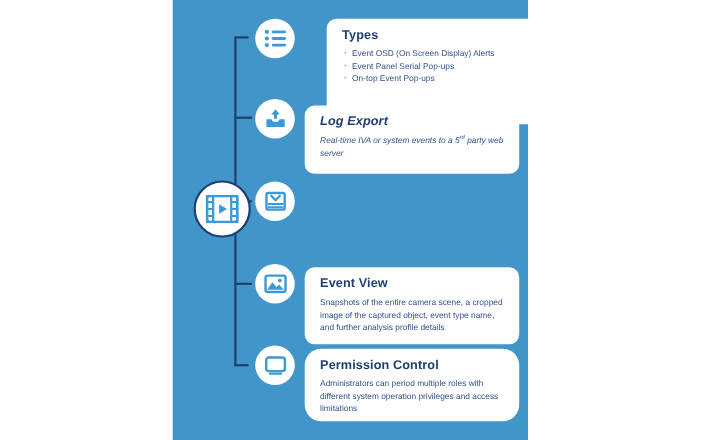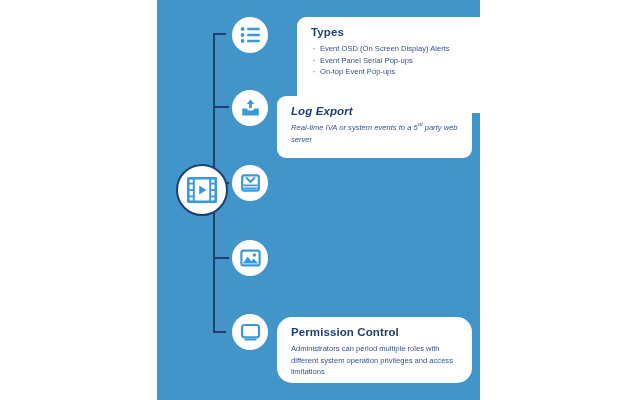--- a/index.html
+++ b/index.html
@@ -170,20 +170,24 @@
 
   <div class="icon-circle" style="left:232px;top:240px;">
     <span>
       <svg width="21" height="18" viewBox="0 0 21 18">
         <rect x="1.4" y="1.6" width="18.2" height="14.8" rx="2" fill="none" stroke="#3a9ad9" stroke-width="2.2"></rect>
         <circle cx="14.4" cy="6.0" r="1.7" fill="#3a9ad9"></circle>
         <path d="M2.8 14.4 L7.6 7.6 L11.4 12.2 L13.6 9.6 L18.2 14.4 Z" fill="#3a9ad9"></path>
       </svg>
     </span>
   </div>
+  <div class="card" style="left:277px;top:243px;width:195px;height:70px;">
+    <p class="card-title">Event View</p>
+    <p class="card-body">Snapshots of the entire camera scene, a cropped image of the captured object, event type name, and further analysis profile details</p>
+  </div>
 
   <div class="icon-circle" style="left:232px;top:314px;">
     <span>
       <svg width="21" height="19" viewBox="0 0 21 19">
         <rect x="2.0" y="2.0" width="17.0" height="12.4" rx="2.4" fill="none" stroke="#3a9ad9" stroke-width="2.2"></rect>
         <line x1="5.4" y1="16.6" x2="15.6" y2="16.6" stroke="#3a9ad9" stroke-width="2.0" stroke-linecap="round"></line>
       </svg>
     </span>
   </div>
   <div class="card" style="left:277px;top:317px;width:195px;height:66px;border-radius:15px;">

